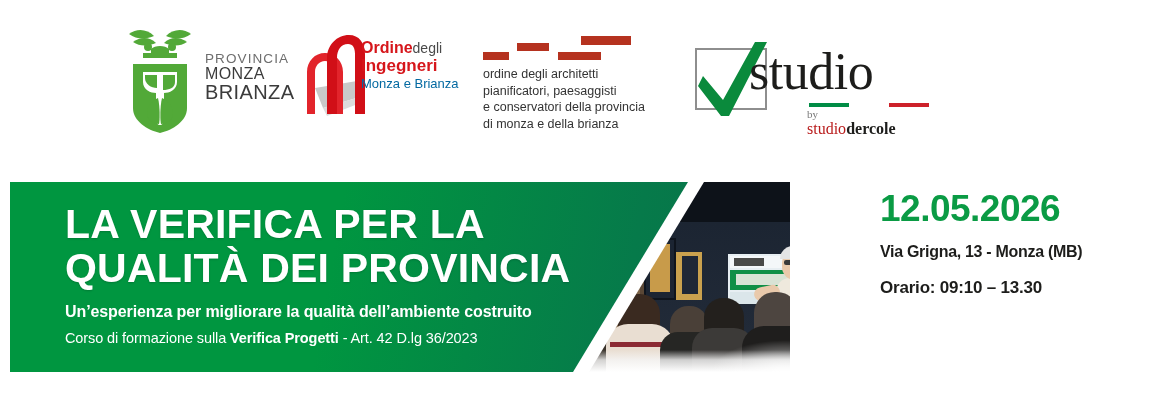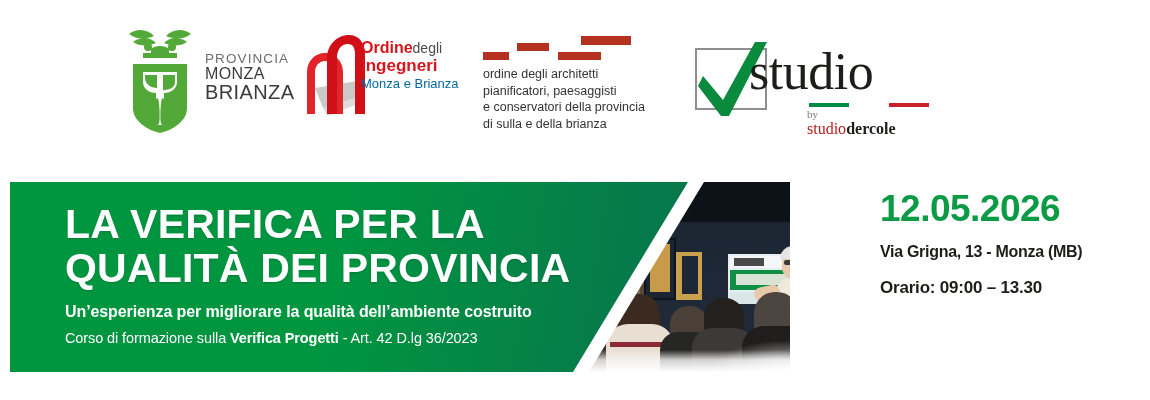--- a/index.html
+++ b/index.html
@@ -145,21 +145,21 @@
       <div class="oa-dashes">
         <span class="oa-dash" style="left:0px;  top:16px; width:26px; height:8px;"></span>
         <span class="oa-dash" style="left:34px; top:7px;  width:32px; height:8px;"></span>
         <span class="oa-dash" style="left:75px; top:16px; width:43px; height:8px;"></span>
         <span class="oa-dash" style="left:98px; top:0px;  width:50px; height:9px;"></span>
       </div>
       <div class="oa-text">
         <div>ordine degli architetti</div>
         <div>pianificatori, paesaggisti</div>
         <div>e conservatori della provincia</div>
-        <div>di sulla e della brianza</div>
+        <div>di monza e della brianza</div>
       </div>
     </div>
 
     <div class="logo" id="logo-validare">
       <div class="vd-box"></div>
       <svg class="vd-check" viewBox="0 0 80 82">
         <path fill="#0a8a3c" d="M8 36 L3 46 L26 76 L34 76 L72 2 L60 2 L28 60 Z"></path>
       </svg>
       <div class="vd-word">studio</div>
       <div class="vd-tri">
@@ -246,16 +246,16 @@
         <div>QUALITÀ DEI PROVINCIA</div>
       </div>
       <div class="b-sub">Un’esperienza per migliorare la qualità dell’ambiente costruito</div>
       <div class="b-sub2"><span>Corso di formazione sulla </span><b>Verifica Progetti</b><span> - Art. 42 D.lg 36/2023</span></div>
     </div>
   </div>
 
   <div class="info">
     <div class="info-date">12.05.2026</div>
     <div class="info-addr">Via Grigna, 13 - Monza (MB)</div>
-    <div class="info-time">Orario: 09:00 – 13.30</div>
+    <div class="info-time">Orario: 09:10 – 13.30</div>
   </div>
 
 </div>
 
 </body></html>

